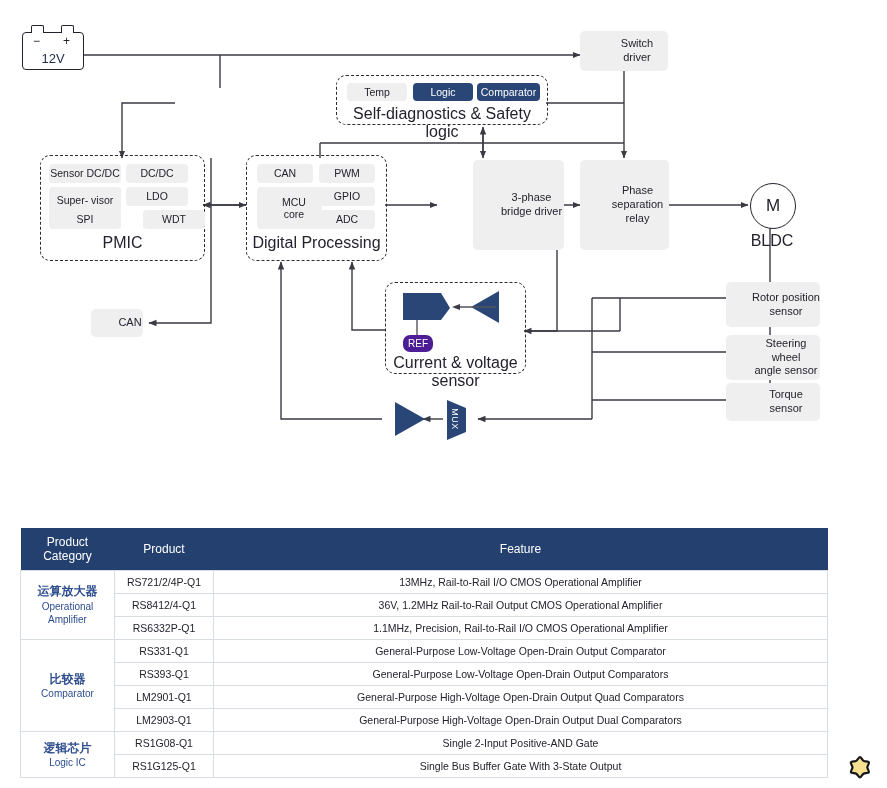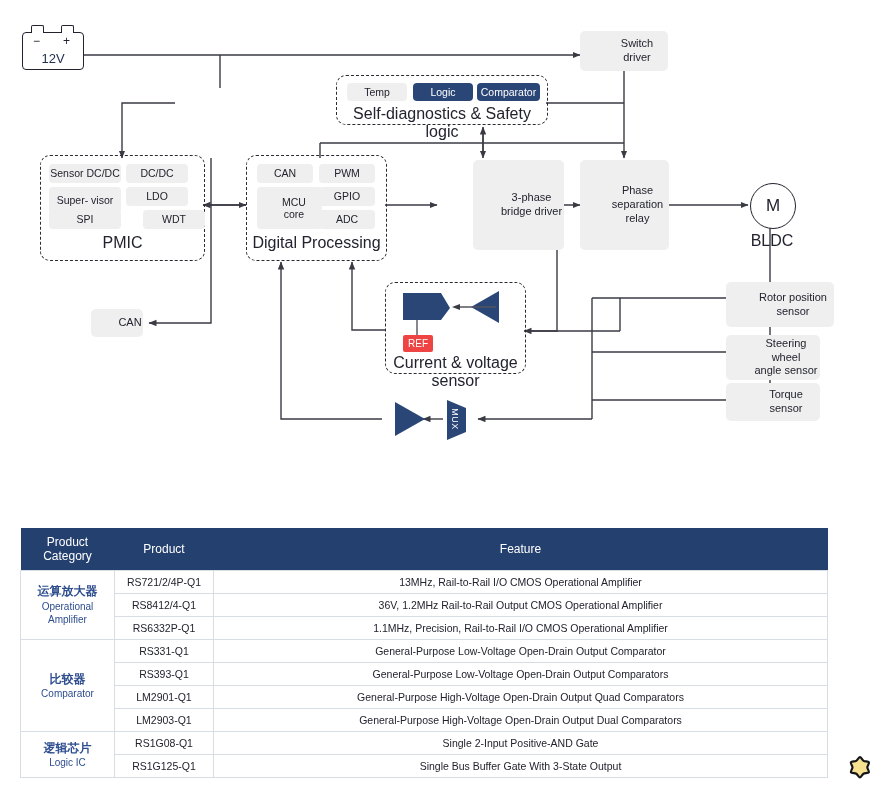--- a/index.html
+++ b/index.html
@@ -22,22 +22,22 @@
   .grouplabel{position:absolute;font-size:16px;color:#23232f;text-align:center;width:100%;}
   .battery{position:absolute;border:1.4px solid #23232f;border-radius:4px;background:#fff;}
   .term{position:absolute;width:11px;height:7px;border:1.4px solid #23232f;
         border-bottom:none;border-radius:2px 2px 0 0;background:#fff;}
   .bsign{position:absolute;font-size:12px;color:#23232f;}
   .bvolt{position:absolute;font-size:13px;color:#23314f;width:100%;text-align:center;}
   .motor{position:absolute;width:44px;height:44px;border:1.4px solid #23232f;
          border-radius:50%;display:flex;align-items:center;justify-content:center;
          font-size:17px;color:#23232f;background:#fff;}
   .caption{position:absolute;font-size:16px;color:#23232f;text-align:center;}
-  .refbox{position:absolute;background:#ef4444;color:#fff;font-size:10px;
-          border-radius:2px;display:flex;align-items:center;justify-content:center;}
+  .refbox{position:absolute;background:#4c1d95;color:#fff;font-size:10px;
+          border-radius:7px;display:flex;align-items:center;justify-content:center;}
   .muxlabel{position:absolute;color:#fff;font-size:9px;letter-spacing:.5px;
             transform:rotate(90deg);transform-origin:center;}
   
   #table{position:absolute;left:20px;top:528px;width:808px;
          border-collapse:collapse;font-size:10px;}
   #table th{background:#24406e;color:#ffffff;font-weight:normal;font-size:12px;
             padding:7px 4px;text-align:center;border:none;}
   #table td{border:1px solid #d8dde4;padding:5px 4px;text-align:center;
             color:#23232f;font-size:10.5px;background:#fff;}
   #table td.cat{color:#2d4d8e;font-size:10px;line-height:1.35;vertical-align:middle;}
@@ -173,21 +173,21 @@
     <div class="refbox" style="left:17px;top:52px;width:30px;height:17px;">REF</div>
     <div class="grouplabel" style="left:0;top:71px;">Current &amp; voltage sensor</div>
   </div>
 
   <svg style="position:absolute;left:390px;top:398px;" width="90" height="44" viewBox="0 0 90 44" xmlns="http://www.w3.org/2000/svg">
     <path d="M5,4 L5,38 L35,21 Z" fill="#2a4677"></path>
     <path d="M57,2 L76,10 L76,34 L57,42 Z" fill="#2a4677"></path>
   </svg>
   <div class="muxlabel" style="left:444px;top:414px;">MUX</div>
 
-  <div class="node gray" style="left:726px;top:282px;width:108px;height:45px;white-space:pre-line;">Rotor position
+  <div class="node gray" style="left:726px;top:282px;width:94px;height:45px;white-space:pre-line;">Rotor position
 sensor</div>
   <div class="node gray" style="left:726px;top:335px;width:94px;height:45px;white-space:pre-line;">Steering wheel
 angle sensor</div>
   <div class="node gray" style="left:726px;top:383px;width:94px;height:38px;white-space:pre-line;">Torque
 sensor</div>
 </div>
 
 <table id="table">
   <thead>
     <tr>

